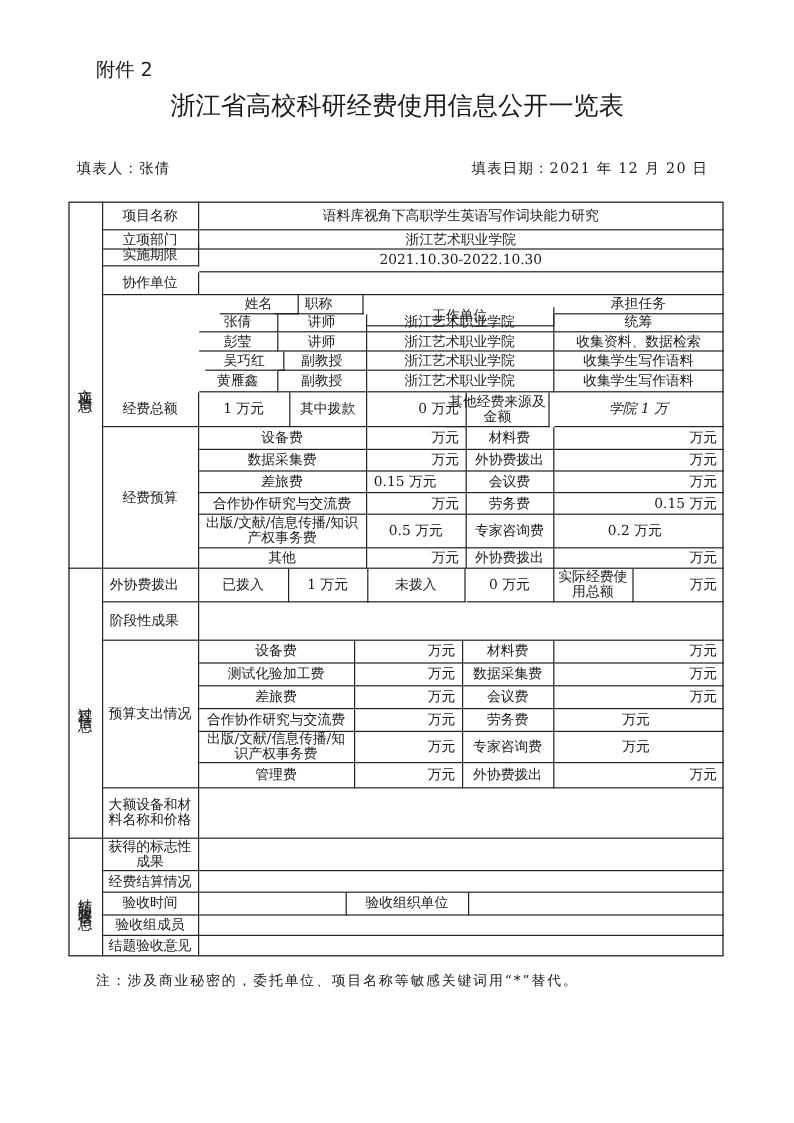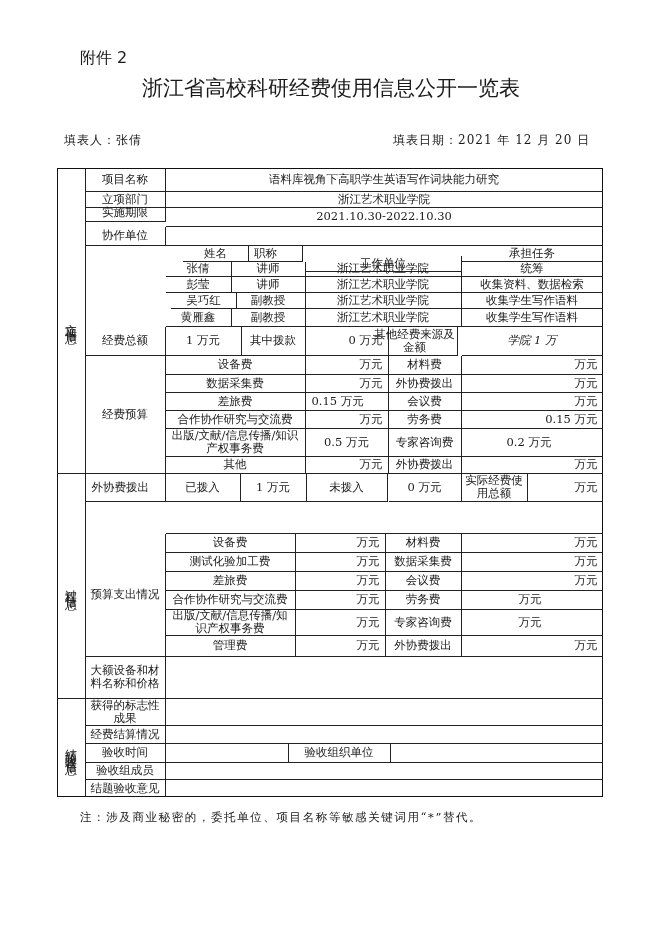--- a/index.html
+++ b/index.html
@@ -98,20 +98,21 @@
     <div class="c r" style="left: 247.5px; top: 287.5px; width: 83px; height: 17px;">万元</div>
     <div class="c" style="left: 330.5px; top: 287.5px; width: 73px; height: 17px;">外协费拨出</div>
     <div class="c r nr" style="left: 403.5px; top: 287.5px; width: 141px; height: 17px;">万元</div>
     <div class="c l" style="left: 27.5px; top: 304.5px; width: 80px; height: 28px;">外协费拨出</div>
     <div class="c" style="left: 107.5px; top: 304.5px; width: 75px; height: 28px;">已拨入</div>
     <div class="c" style="left: 182.5px; top: 304.5px; width: 66px; height: 28px;">1 万元</div>
     <div class="c" style="left: 248px; top: 304.5px; width: 82px; height: 28px;">未拨入</div>
     <div class="c" style="left: 330.5px; top: 304.5px; width: 73px; height: 28px;">0 万元</div>
     <div class="c" style="left: 403.5px; top: 304.5px; width: 66px; height: 28px;">实际经费使用总额</div>
     <div class="c r nr" style="left: 469.5px; top: 304.5px; width: 75px; height: 28px;">万元</div>
+    <div class="c l" style="left: 27.5px; top: 332.5px; width: 80px; height: 32px;">阶段性成果</div>
     <div class="c nr" style="left: 107.5px; top: 332.5px; width: 437px; height: 32px;"></div>
     <div class="c" style="left: 27.5px; top: 364.5px; width: 80px; height: 123px;">预算支出情况</div>
     <div class="c" style="left: 107.5px; top: 364.5px; width: 130px; height: 19px;">设备费</div>
     <div class="c r" style="left: 237.5px; top: 364.5px; width: 90px; height: 19px;">万元</div>
     <div class="c" style="left: 327.5px; top: 364.5px; width: 76px; height: 19px;">材料费</div>
     <div class="c r nr" style="left: 403.5px; top: 364.5px; width: 141px; height: 19px;">万元</div>
     <div class="c" style="left: 107.5px; top: 383.5px; width: 130px; height: 19px;">测试化验加工费</div>
     <div class="c r" style="left: 237.5px; top: 383.5px; width: 90px; height: 19px;">万元</div>
     <div class="c" style="left: 327.5px; top: 383.5px; width: 76px; height: 19px;">数据采集费</div>
     <div class="c r nr" style="left: 403.5px; top: 383.5px; width: 141px; height: 19px;">万元</div>

